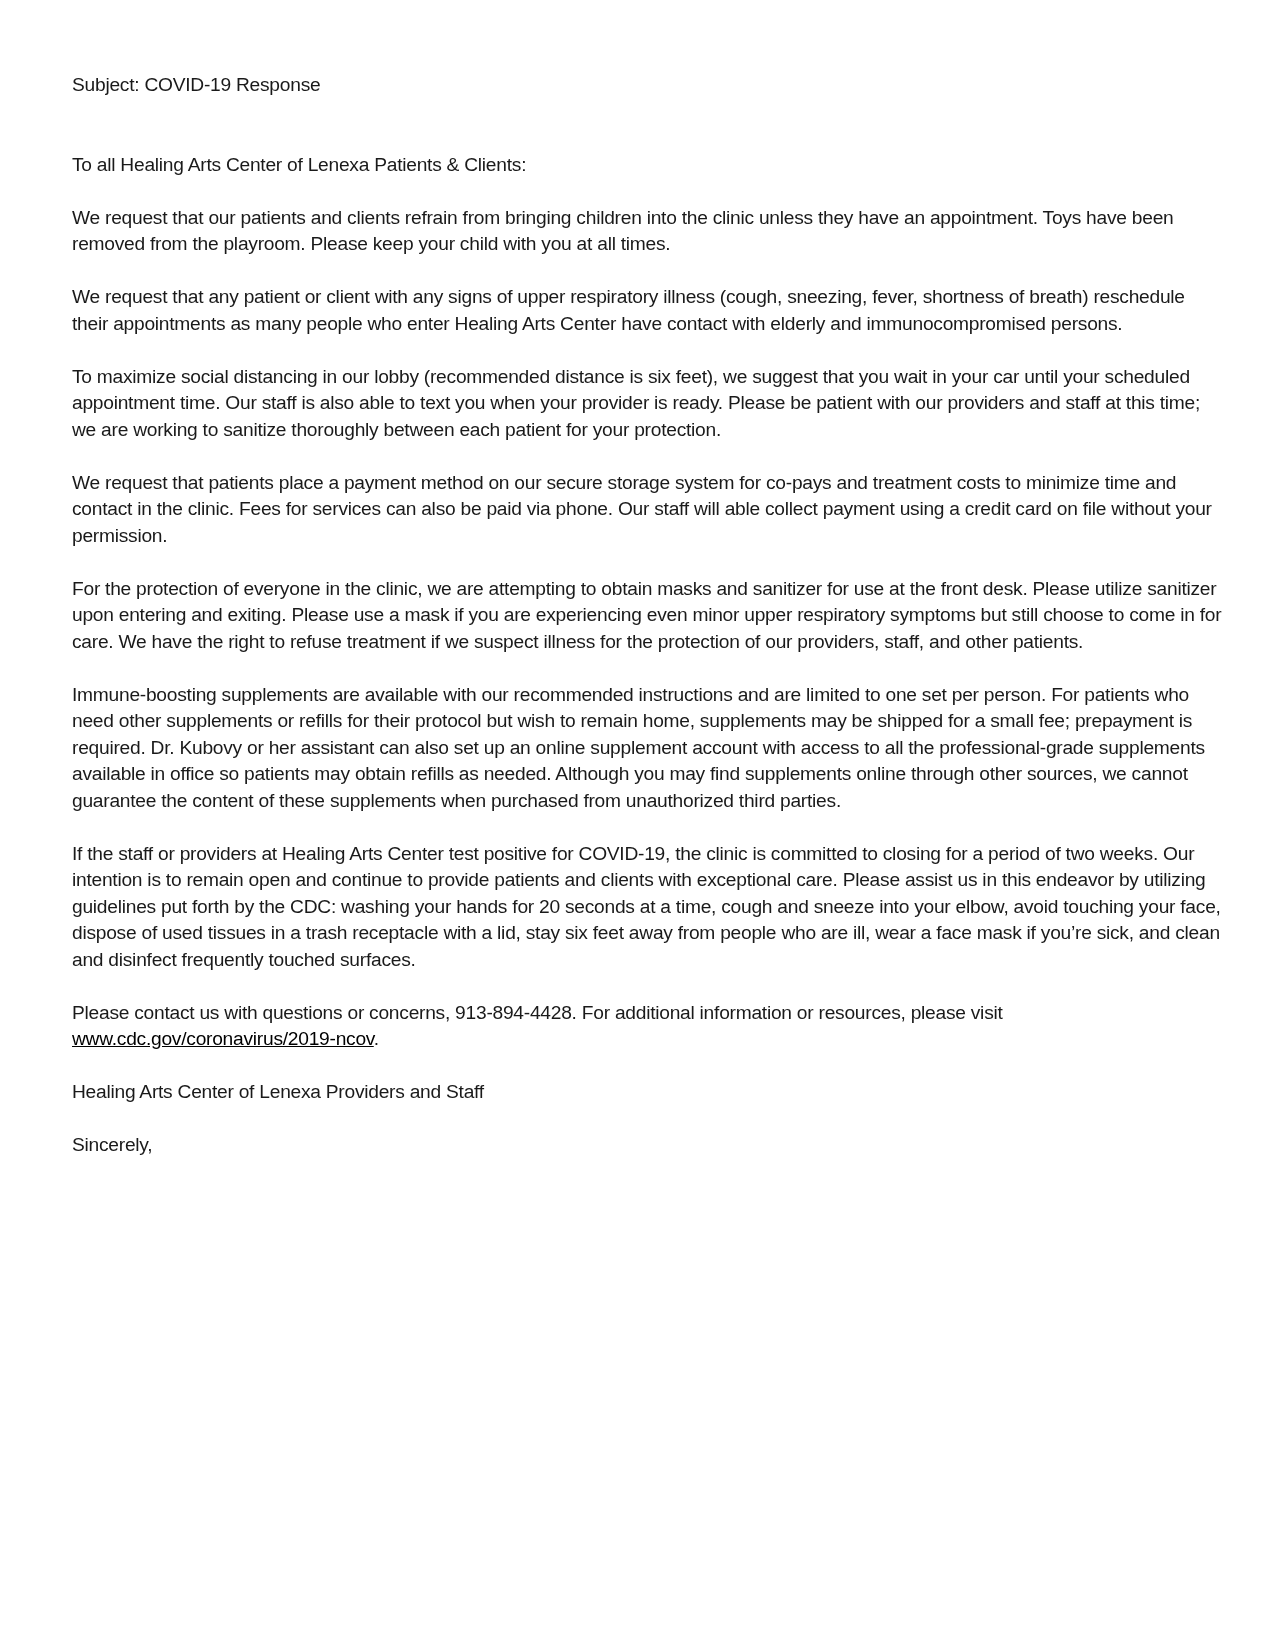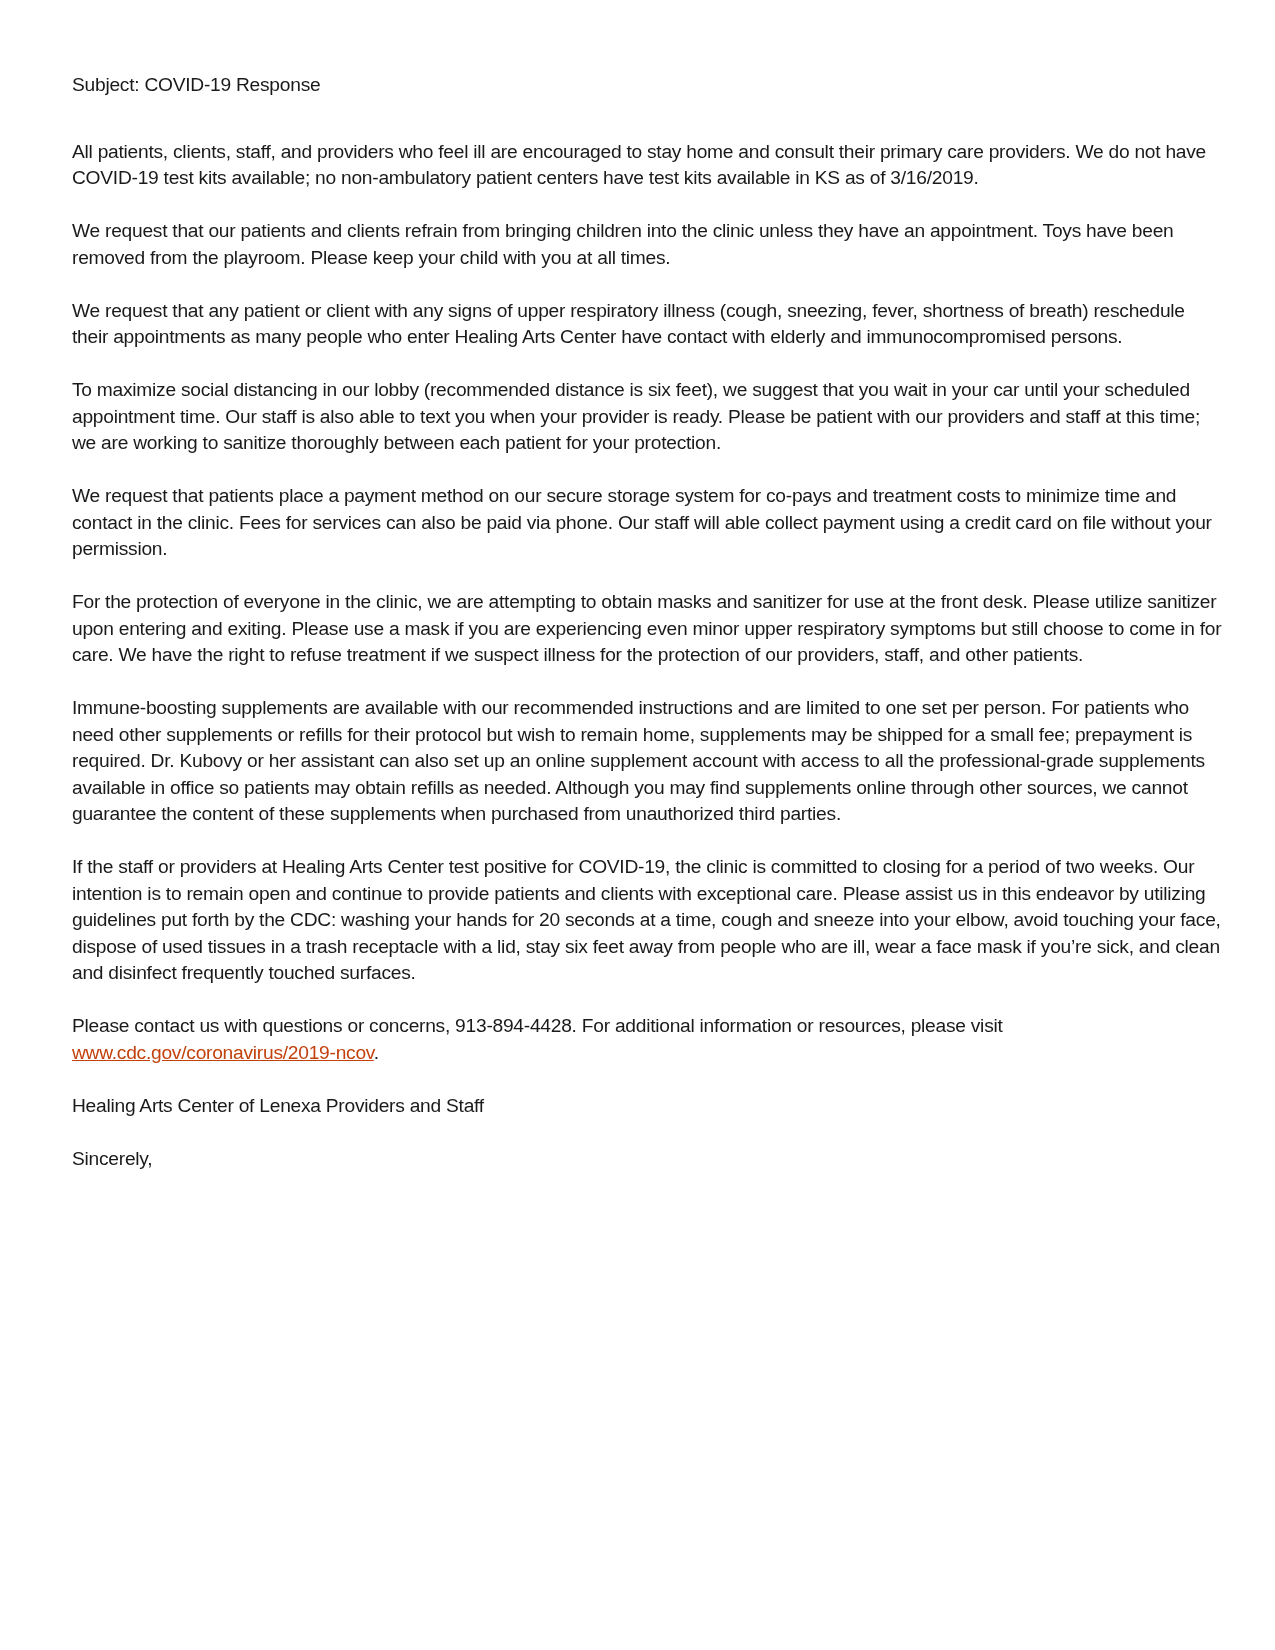--- a/index.html
+++ b/index.html
@@ -3,30 +3,30 @@
 <meta charset="utf-8">
 <style>
   html, body { margin: 0; padding: 0; background: #ffffff; }
   body { width: 1275px; height: 1650px; position: relative; overflow: hidden; }
   .page {
     position: absolute; left: 72px; top: 72px; width: 1150px;
     font-family: "Liberation Sans", sans-serif; font-size: 19.2px; line-height: 26.5px;
     color: #1a1a1a; letter-spacing: -0.25px;
   }
   .para { margin: 0 0 26.5px 0; white-space: normal; }
-  .subject { margin-bottom: 40px; }
+  .subject { margin-bottom: 53px; }
   .ital { }
-  a.link { color: #c2410c; text-decoration: underline; }
+  a.link { color: #000000; text-decoration: underline; }
 </style>
 </head>
 <body>
 
 <div class="page">
   <p class="para subject">Subject: COVID-19 Response</p>
-  <p class="para">All patients, clients, staff, and providers who feel ill are encouraged to stay home and consult their primary care providers.  We do not have COVID-19 test kits available; no non-ambulatory patient centers have test kits available in KS as of 3/16/2019.</p>
+  <p class="para">To all Healing Arts Center of Lenexa Patients &amp; Clients:</p>
   <p class="para">We request that our patients and clients refrain from bringing children into the clinic unless they have an appointment. Toys have been removed from the playroom.  Please keep your child with you at all times.</p>
   <p class="para">We request that any patient or client with any signs of upper respiratory illness (cough, sneezing, fever, shortness of breath) reschedule their appointments as many people who enter Healing Arts Center have contact with elderly and immunocompromised persons.</p>
   <p class="para">To maximize social distancing in our lobby (recommended distance is six feet), we suggest that you wait in your car until your scheduled appointment time. Our staff is also able to text you when your provider is ready. Please be patient with our providers and staff at this time; we are working to sanitize thoroughly between each patient for your protection.</p>
   <p class="para">We request that patients place a payment method on our secure storage system for co-pays and treatment costs to minimize time and contact in the clinic. Fees for services can also be paid via phone. Our staff will able collect payment using a credit card on file without your permission.</p>
   <p class="para"><span>For the protection of everyone in the clinic, we are attempting to obtain masks and sanitizer for use at the front desk. Please utilize sanitizer upon entering and exiting.  Please use a mask if you are experiencing even </span><span class="ital">minor</span><span> upper respiratory symptoms but still choose to come in for care.  We have the right to refuse treatment if we suspect illness for the protection of our providers, staff, and other patients.</span></p>
   <p class="para"><span>Immune-boosting supplements are available with our recommended instructions and are limited to one set per person. For patients who need other supplements or refills for their protocol but wish to remain home, supplements may be shipped for a small fee; prepayment is required.  Dr. Kubovy or her assistant can also set up an online supplement account with access to all the professional-grade supplements available in office so patients may obtain refills as needed.  Although you may find supplements online through other sources, </span><span class="ital">we cannot guarantee the content of these supplements when purchased from unauthorized third parties</span><span>.</span></p>
   <p class="para">If the staff or providers at Healing Arts Center test positive for COVID-19, the clinic is committed to closing for a period of two weeks.  Our intention is to remain open and continue to provide patients and clients with exceptional care. Please assist us in this endeavor by utilizing guidelines put forth by the CDC: washing your hands for 20 seconds at a time, cough and sneeze into your elbow, avoid touching your face, dispose of used tissues in a trash receptacle with a lid, stay six feet away from people who are ill, wear a face mask if you’re sick, and clean and disinfect frequently touched surfaces.</p>
   <p class="para"><span>Please contact us with questions or concerns, 913-894-4428.  For additional information or resources, please visit </span><a class="link">www.cdc.gov/coronavirus/2019-ncov</a><span>.</span></p>
   <p class="para">Healing Arts Center of Lenexa Providers and Staff</p>
   <p class="para">Sincerely,</p>

